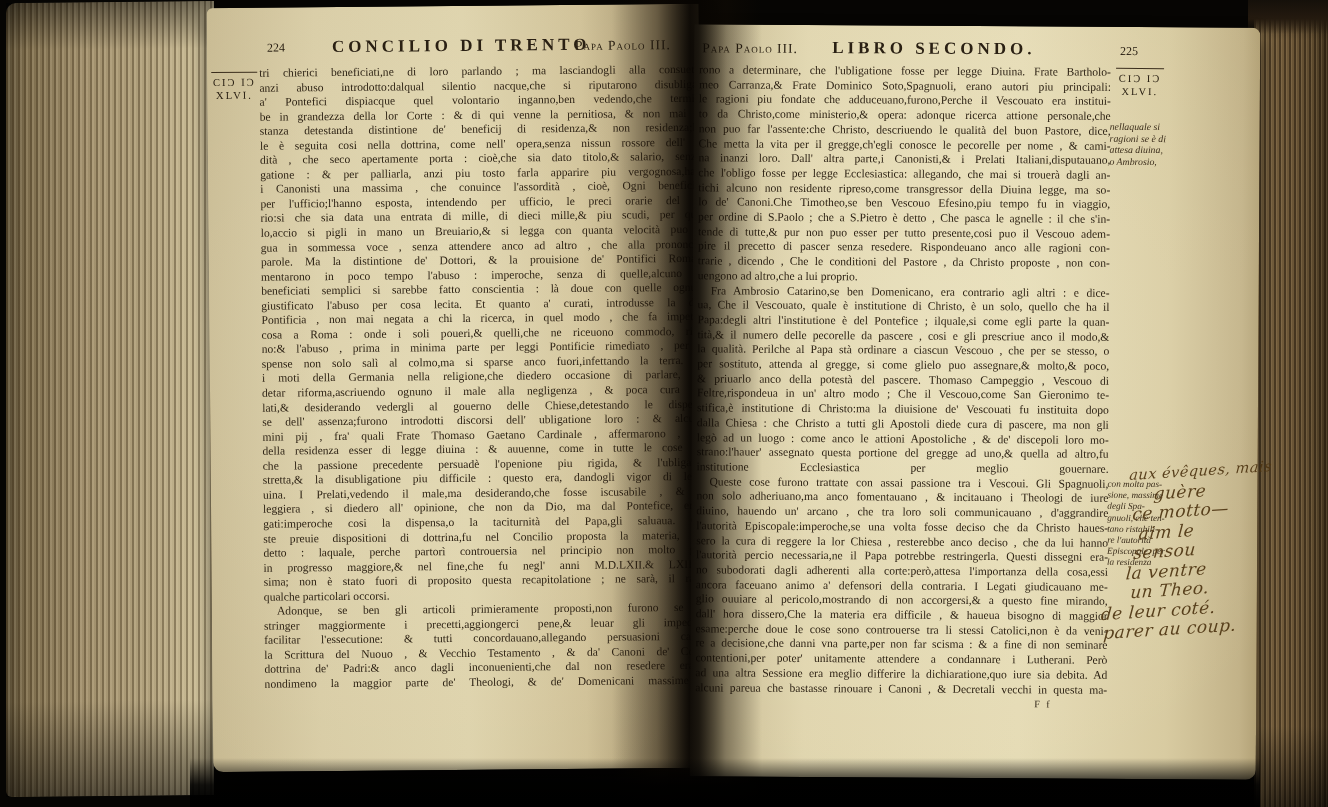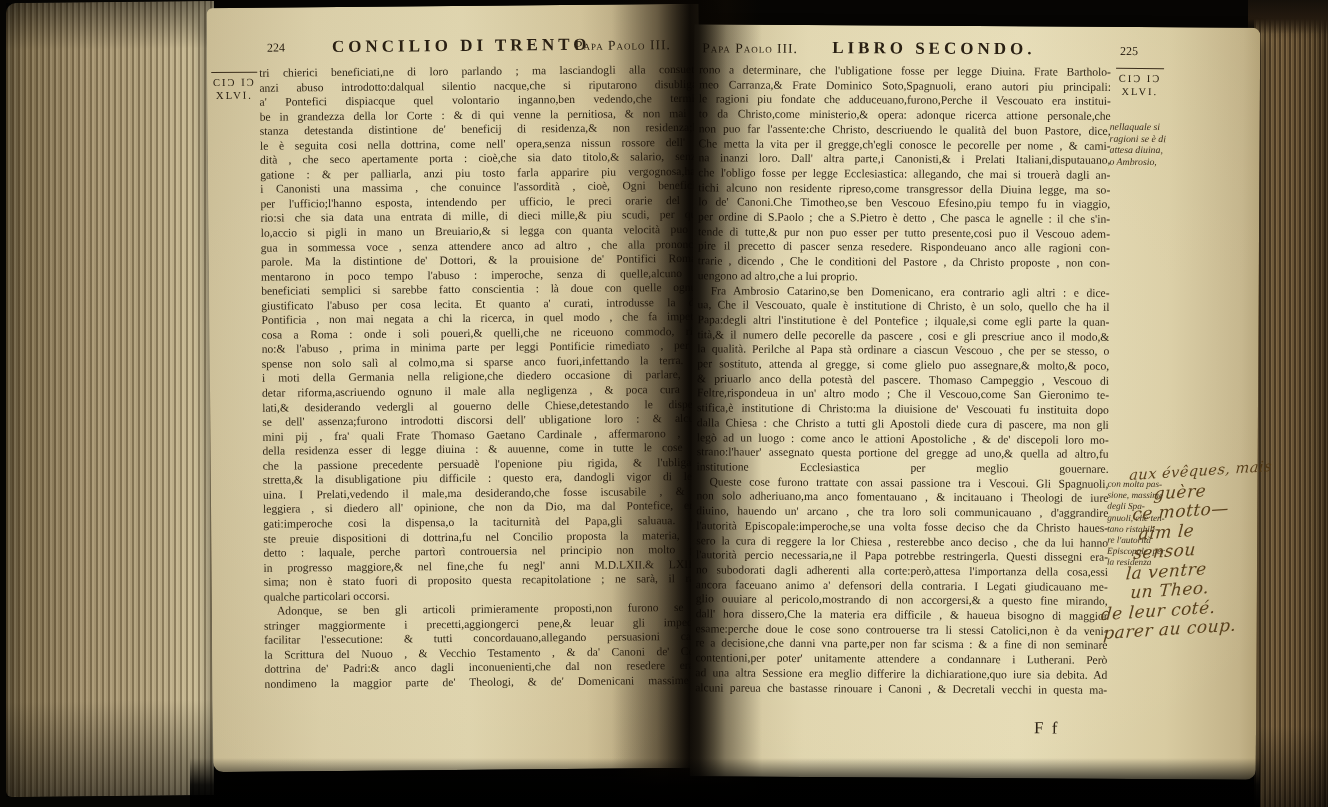--- a/index.html
+++ b/index.html
@@ -60,21 +60,21 @@
   #rp-note-mid{font-size:9.2px;line-height:11.2px;}
 
   .body-text{position:absolute;font-size:11.6px;line-height:14.55px;color:#30251666;}
   #lp-body,#rp-body{color:#2e2315;}
   #lp-body{left:52px;top:59px;width:441px;}
   #rp-body{left:5px;top:39px;width:412px;line-height:14.7px;}
   .body-text .line{white-space:nowrap;overflow:hidden;text-align:justify;text-align-last:justify;}
   .body-text .line.short{text-align-last:left;}
   .body-text .line.indent{text-indent:13px;}
 
-  #signature-mark{position:absolute;left:344px;top:692px;font-size:17px;letter-spacing:2px;color:#2e2315;}
+  #signature-mark{position:absolute;left:344px;top:672px;font-size:10px;letter-spacing:2px;color:#2e2315;}
 
   
   #handwriting{position:absolute;left:432px;top:432px;width:220px;z-index:7;
     font-family:"DejaVu Serif",serif;font-style:italic;color:#4e3512;
     font-size:17px;line-height:19.5px;transform:rotate(-4deg) skewX(-8deg);
     letter-spacing:.5px;opacity:.92;}
   #handwriting .line{white-space:nowrap;}
   #handwriting .line:nth-child(1){font-size:14.5px;}
   #handwriting .line:nth-child(2){margin-left:26px;}
   #handwriting .line:nth-child(3){margin-left:6px;}

